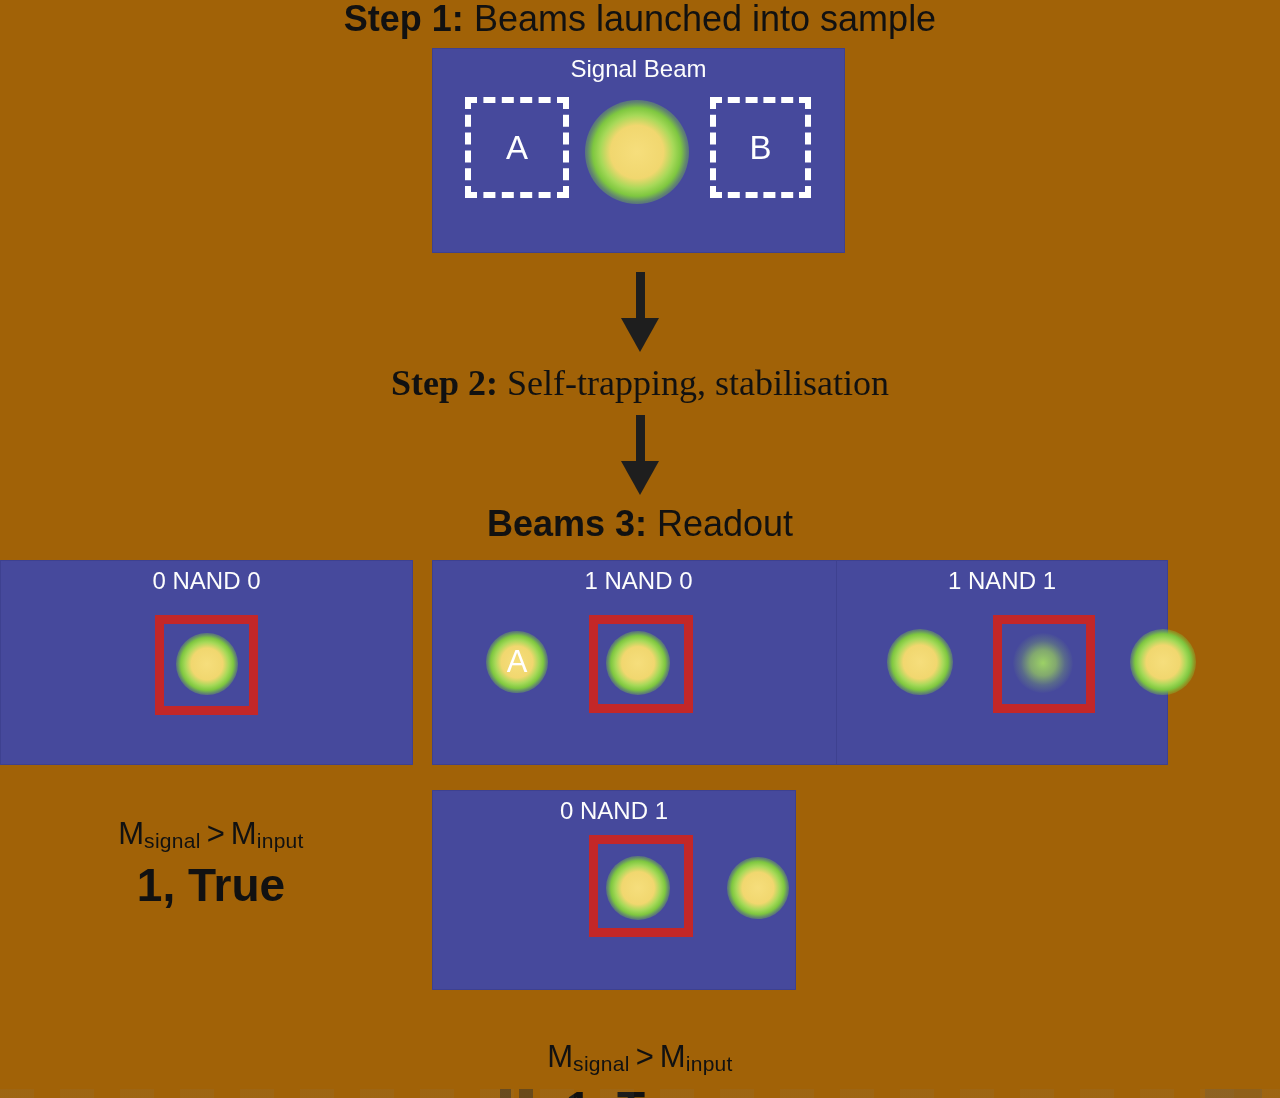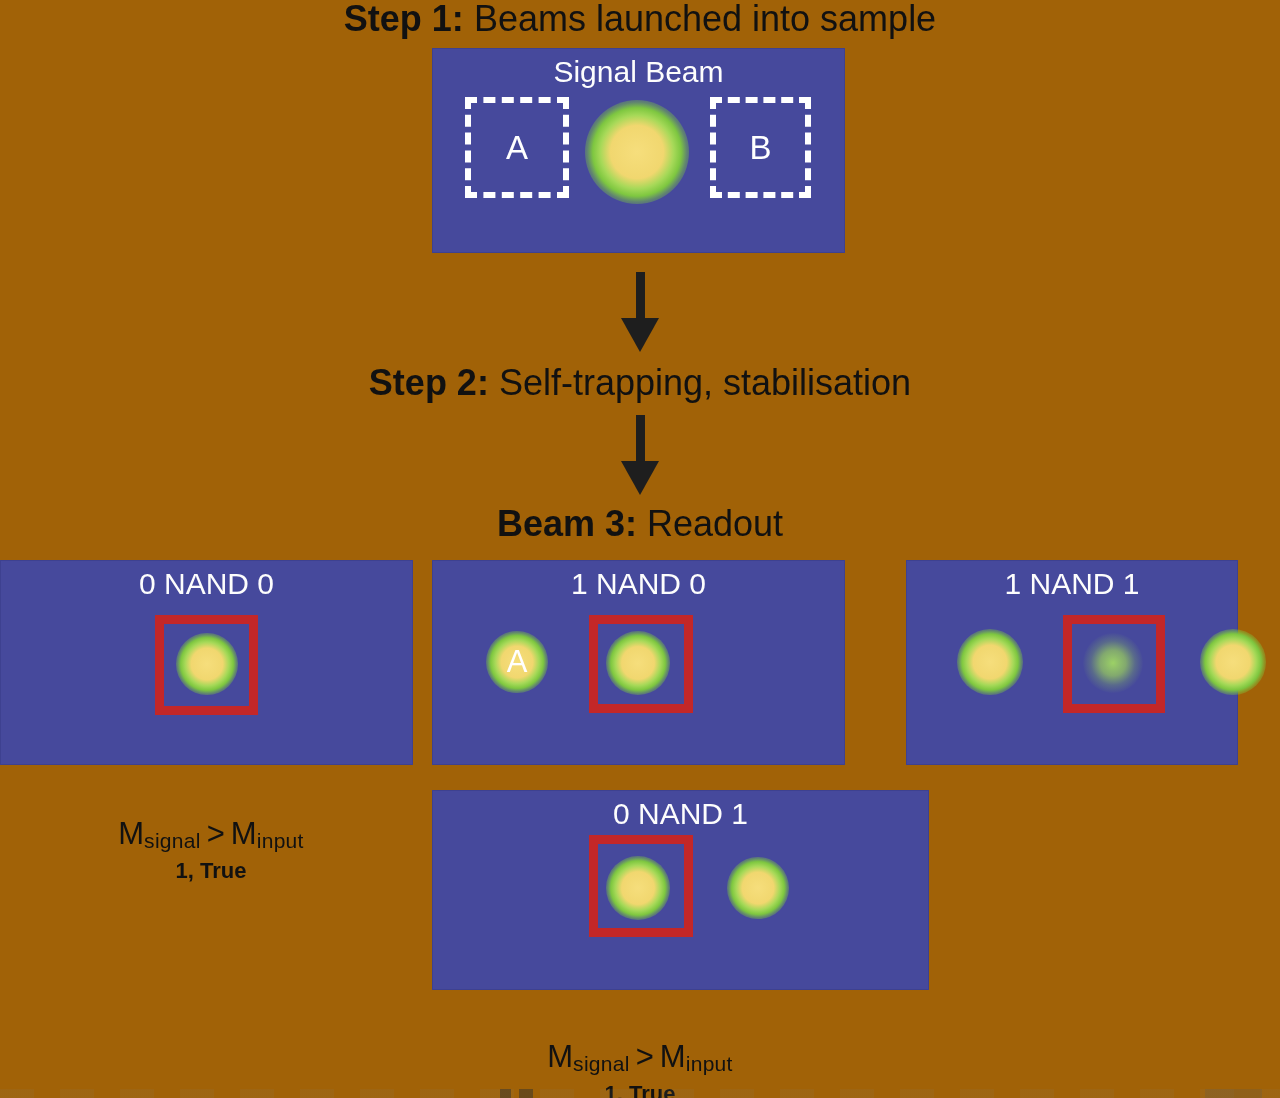--- a/index.html
+++ b/index.html
@@ -7,21 +7,21 @@
   body { font-family:"Liberation Sans", sans-serif; color:#161616; }
 
   .figure { position:relative; width:1280px; height:1098px; background:#a16207; overflow:hidden; }
 
   .step-title { position:absolute; left:0; width:100%; text-align:center;
                 font-size:36px; line-height:42px; color:#111; white-space:nowrap; }
   .step-title .bold { font-weight:bold; }
 
   .panel { position:absolute; background:#46499c; box-shadow:0 0 0 1px #3e4190 inset; }
   .panel-title { position:absolute; top:7px; left:0; width:100%; text-align:center;
-                 color:#fdfdfd; font-size:30px; white-space:nowrap; }
+                 color:#fdfdfd; font-size:24px; white-space:nowrap; }
 
   .beam { position:absolute; border-radius:50%;
           background:radial-gradient(circle,
             #f6de7c 0%, #f1d76f 36%, #a6d958 50%, #7ec740 60%,
             rgba(126,199,64,0.45) 68%, rgba(126,199,64,0) 80%); }
   .beam-dim { position:absolute; border-radius:50%;
           background:radial-gradient(circle,
             #9cd166 0%, rgba(150,201,95,0.75) 30%, rgba(125,168,108,0.35) 52%,
             rgba(125,168,108,0) 72%); }
   .beam-label { position:absolute; inset:0; display:flex; align-items:center;
@@ -36,21 +36,21 @@
   .arrow { position:absolute; width:38px; }
   .arrow .shaft { width:9px; height:46px; background:#1e1e1e; margin:0 auto; }
   .arrow .head  { width:0; height:0; border-left:19px solid transparent;
                   border-right:19px solid transparent; border-top:34px solid #1e1e1e; }
 
   .caption { position:absolute; width:300px; text-align:center; color:#111;margin-top:31px; }
   .caption .relation { font-size:31px; white-space:nowrap; }
   .caption .relation sub { font-size:21px; vertical-align:baseline;
                            position:relative; top:4px; letter-spacing:0.3px; }
   .caption .op { padding:0 6px; }
-  .caption .result { font-size:22px; font-weight:bold; margin-top:6px; }
+  .caption .result { font-size:46px; font-weight:bold; margin-top:6px; }
 
   .crop-strip { position:absolute; left:0; bottom:0; width:1280px; height:9px;
     background:
       linear-gradient(90deg,
         transparent 0, transparent 500px,
         rgba(50,50,45,0.50) 500px, rgba(50,50,45,0.50) 511px,
         transparent 511px, transparent 519px,
         rgba(50,50,45,0.50) 519px, rgba(50,50,45,0.50) 533px,
         transparent 533px, transparent 1205px,
         rgba(90,90,80,0.25) 1205px, rgba(90,90,80,0.25) 1262px,
@@ -77,67 +77,67 @@
     <div class="dashed-box" style="left:278px; top:49px; width:101px; height:101px;">
       <span>B</span>
     </div>
   </div>
 
   <div class="arrow" style="left:621px; top:272px;">
     <div class="shaft"></div>
     <div class="head"></div>
   </div>
 
-  <div class="step-title" style="top:362px;">
+  <div class="step-title" style="top:362px;font-family:Liberation Serif, serif;">
     <span class="bold">Step 2:</span>
     <span>Self-trapping, stabilisation</span>
   </div>
 
   <div class="arrow" style="left:621px; top:415px;">
     <div class="shaft"></div>
     <div class="head"></div>
   </div>
 
   <div class="step-title" style="top:503px;">
-    <span class="bold">Beam 3:</span>
+    <span class="bold">Beams 3:</span>
     <span>Readout</span>
   </div>
 
   <div class="panel" style="left:0px; top:560px; width:413px; height:205px;">
     <div class="panel-title">0 NAND 0</div>
     <div class="red-box" style="left:155px; top:55px; width:103px; height:100px;"></div>
     <div class="beam" style="left:176px; top:73px; width:62px; height:62px;"></div>
   </div>
 
   <div class="panel" style="left:432px; top:560px; width:413px; height:205px;">
     <div class="panel-title">1 NAND 0</div>
     <div class="beam" style="left:54px; top:71px; width:62px; height:62px;">
       <span class="beam-label">A</span>
     </div>
     <div class="red-box" style="left:157px; top:55px; width:104px; height:98px;"></div>
     <div class="beam" style="left:174px; top:71px; width:64px; height:64px;"></div>
   </div>
 
-  <div class="panel" style="left:906px; top:560px; width:332px; height:205px;">
+  <div class="panel" style="left:836px; top:560px; width:332px; height:205px;">
     <div class="panel-title">1 NAND 1</div>
     <div class="beam" style="left:51px; top:69px; width:66px; height:66px;"></div>
     <div class="red-box" style="left:157px; top:55px; width:102px; height:98px;"></div>
     <div class="beam-dim" style="left:177px; top:73px; width:60px; height:60px;"></div>
     <div class="beam" style="left:294px; top:69px; width:66px; height:66px;"></div>
   </div>
 
   <div class="caption" style="left:61px; top:785px;">
     <div class="relation">
       <span>M</span><sub>signal</sub><span class="op">&gt;</span><span>M</span><sub>input</sub>
     </div>
     <div class="result">1, True</div>
   </div>
 
 
-  <div class="panel" style="left:432px; top:790px; width:497px; height:200px;">
+  <div class="panel" style="left:432px; top:790px; width:364px; height:200px;">
     <div class="panel-title">0 NAND 1</div>
     <div class="red-box" style="left:157px; top:45px; width:104px; height:102px;"></div>
     <div class="beam" style="left:174px; top:66px; width:64px; height:64px;"></div>
     <div class="beam" style="left:295px; top:67px; width:62px; height:62px;"></div>
   </div>
 
   <div class="caption" style="left:490px; top:1008px;">
     <div class="relation">
       <span>M</span><sub>signal</sub><span class="op">&gt;</span><span>M</span><sub>input</sub>
     </div>

